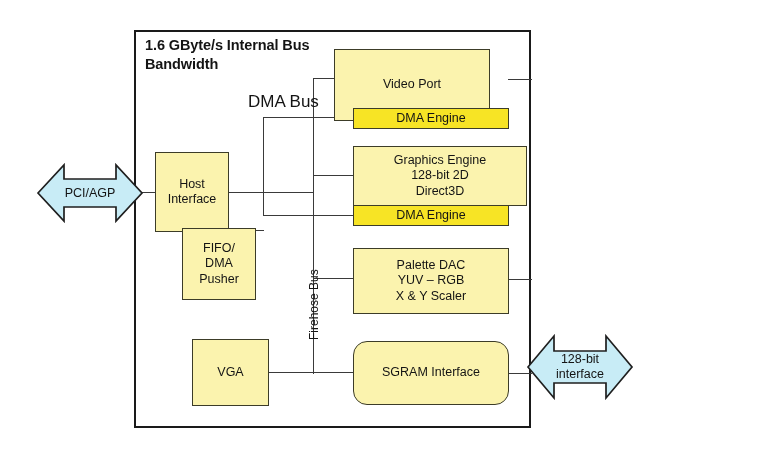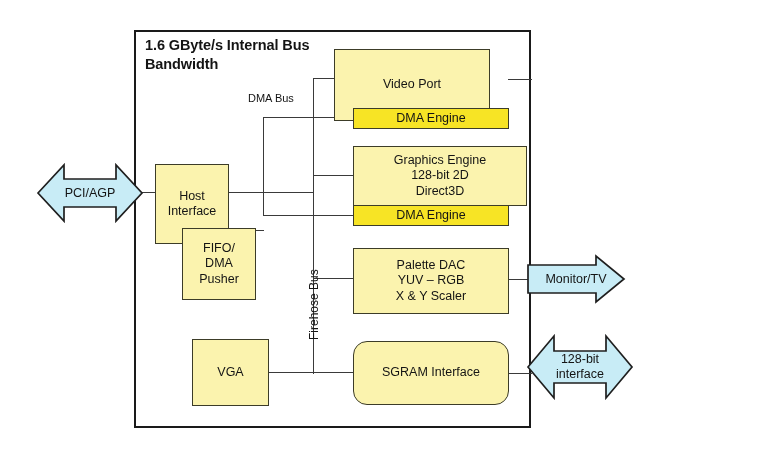--- a/index.html
+++ b/index.html
@@ -51,21 +51,21 @@
     line-height: 1.22;
     z-index: 5;
   }
   .blk .ln { display: block; white-space: nowrap; }
   .dma-strip {
     background: #f7e425;
     font-size: 12.5px;
   }
   .lbl-free {
     position: absolute;
-    font-size: 11px;
+    font-size: 17px;
     color: #141414;
     white-space: nowrap;
     z-index: 6;
   }
   .lbl-vert {
     position: absolute;
     font-size: 12px;
     color: #141414;
     white-space: nowrap;
     transform-origin: 0 0;
@@ -143,21 +143,21 @@
   <div class="wire-h" style="left:268px; top:372px; width:85px;"></div>
 
   <div class="wire-h" style="left:120px; top:192px; width:36px;"></div>
   <div class="wire-h" style="left:508px; top:79px; width:24px;"></div>
   <div class="wire-h" style="left:508px; top:279px; width:24px;"></div>
   <div class="wire-h" style="left:508px; top:373px; width:24px;"></div>
 
   <div class="lbl-free" style="left:248px; top:92px;">DMA Bus</div>
   <div class="lbl-vert" style="left:307px; top:340px;">Firehose Bus</div>
 
-  <div class="blk" style="left:155px; top:164px; width:74px; height:80px;">
+  <div class="blk" style="left:155px; top:152px; width:74px; height:80px;">
     <span class="ln">Host</span>
     <span class="ln">Interface</span>
   </div>
 
   <div class="blk" style="left:155px; top:228px; width:74px; height:72px; border-top-width:1.6px;margin-left:27px;">
     <span class="ln">FIFO/</span>
     <span class="ln">DMA</span>
     <span class="ln">Pusher</span>
   </div>
 
@@ -196,28 +196,20 @@
   <div class="arrow" style="left:38px; top:163px; width:104px; height:60px;">
     <svg width="104" height="60" viewBox="0 0 104 60">
       <polygon points="0,30 26,2 26,16 78,16 78,2 104,30 78,58 78,44 26,44 26,58" fill="#c8ecf6" stroke="#1f1f1f" stroke-width="1.7" stroke-linejoin="miter"></polygon>
     </svg>
     <div class="atext">
       <span class="ln">PCI/AGP</span>
     </div>
   </div>
 
 
-  <div class="arrow" style="left:528px; top:255px; width:96px; height:48px;">
-    <svg width="96" height="48" viewBox="0 0 96 48">
-      <polygon points="0,10 68,10 68,1 96,24 68,47 68,38 0,38" fill="#c8ecf6" stroke="#1f1f1f" stroke-width="1.7" stroke-linejoin="miter"></polygon>
-    </svg>
-    <div class="atext" style="padding-right:22px;">
-      <span class="ln">Monitor/TV</span>
-    </div>
-  </div>
 
   <div class="arrow" style="left:528px; top:334px; width:104px; height:66px;">
     <svg width="104" height="66" viewBox="0 0 104 66">
       <polygon points="0,33 26,2 26,17 78,17 78,2 104,33 78,64 78,49 26,49 26,64" fill="#c8ecf6" stroke="#1f1f1f" stroke-width="1.7" stroke-linejoin="miter"></polygon>
     </svg>
     <div class="atext">
       <span class="ln">128-bit</span>
       <span class="ln">interface</span>
     </div>
   </div>

